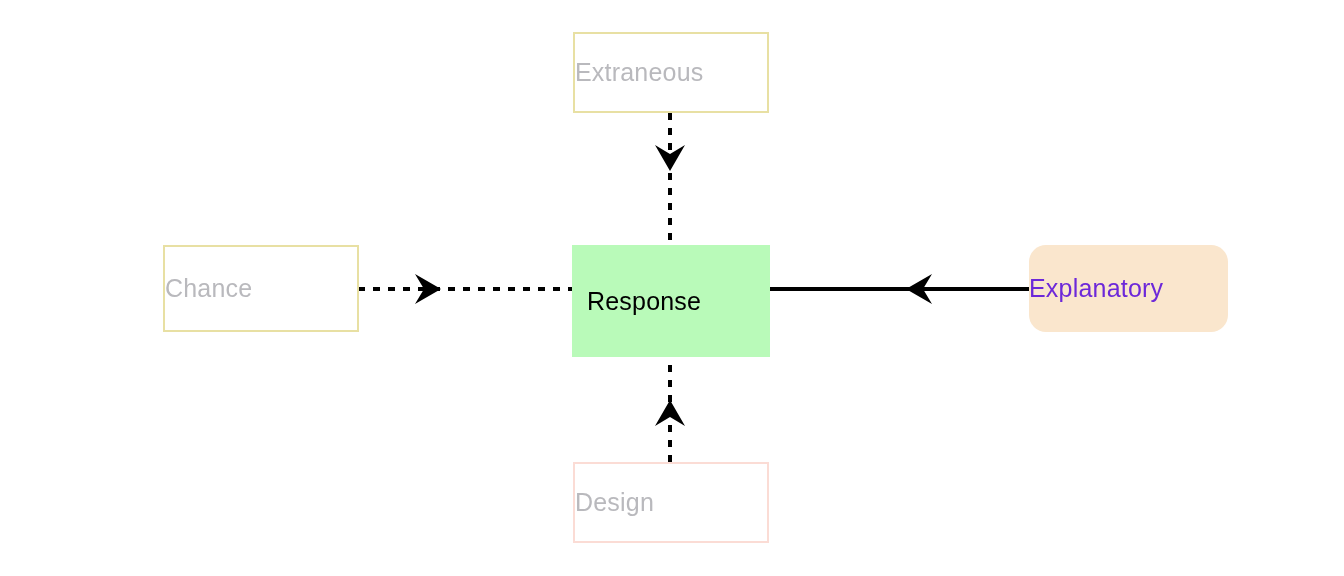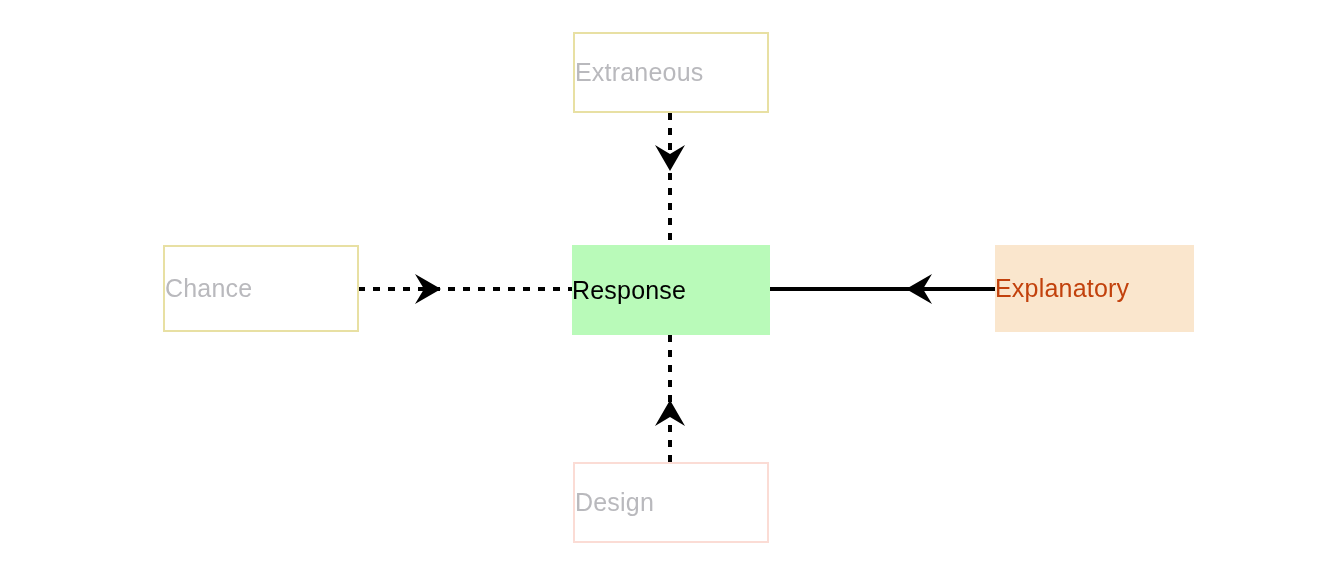--- a/index.html
+++ b/index.html
@@ -72,24 +72,24 @@
       </g>
     </svg>
 
   <div id="node-layer">
       <div class="node node-ghost" style="left: 573px; top: 32px; width: 196px; height: 81px; background: rgb(255, 255, 255); color: rgb(185, 185, 189); border-color: rgb(232, 224, 163);">
         <span>Extraneous</span>
       </div>
       <div class="node node-ghost" style="left: 117px; top: 245px; width: 196px; height: 87px; background: rgb(255, 255, 255); color: rgb(185, 185, 189); border-color: rgb(232, 224, 163); margin-left: 46px;">
         <span>Chance</span>
       </div>
-      <div class="node node-filled" style="left: 572px; top: 245px; width: 198px; height: 90px; background: rgb(185, 250, 185); color: rgb(0, 0, 0);">
+      <div class="node node-filled" style="left: 572px; top: 245px; width: 198px; height: 112px; background: rgb(185, 250, 185); color: rgb(0, 0, 0); padding-left: 15px;">
         <span>Response</span>
       </div>
-      <div class="node node-filled" style="left: 995px; top: 245px; width: 199px; height: 87px; background: rgb(250, 230, 205); color: #c2410c;">
+      <div class="node node-filled" style="left: 1029px; top: 245px; width: 199px; height: 87px; background: rgb(250, 230, 205); color: #6d28d9; border-radius: 17px;">
         <span>Explanatory</span>
       </div>
       <div class="node node-ghost" style="left: 573px; top: 462px; width: 196px; height: 81px; background: rgb(255, 255, 255); color: rgb(185, 185, 189); border-color: rgb(251, 220, 213);">
         <span>Design</span>
       </div>
     </div>
 
 </div>
 
 </body></html>

